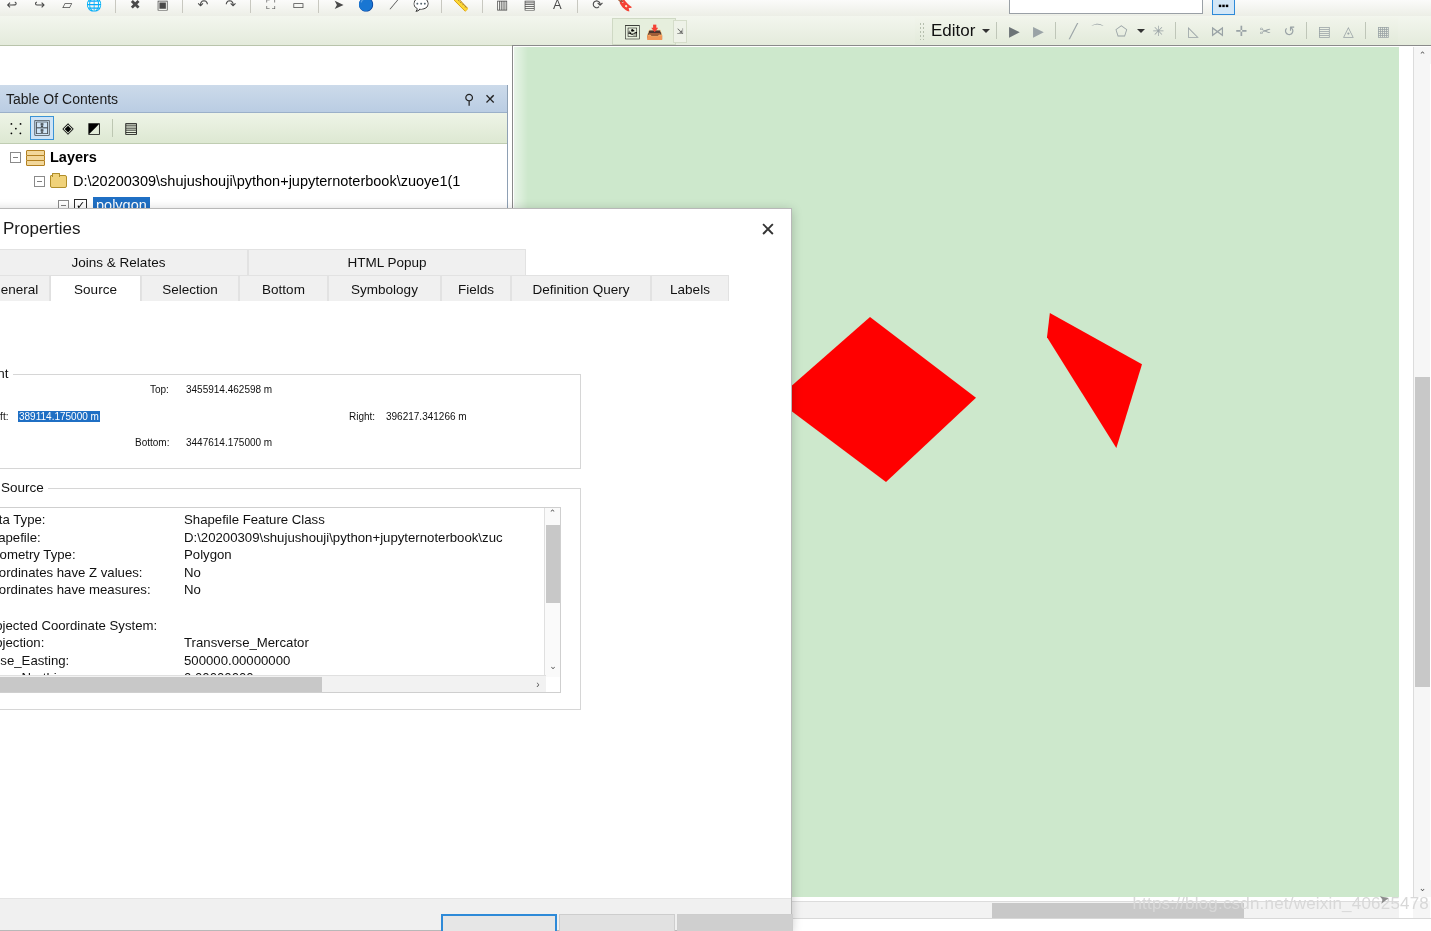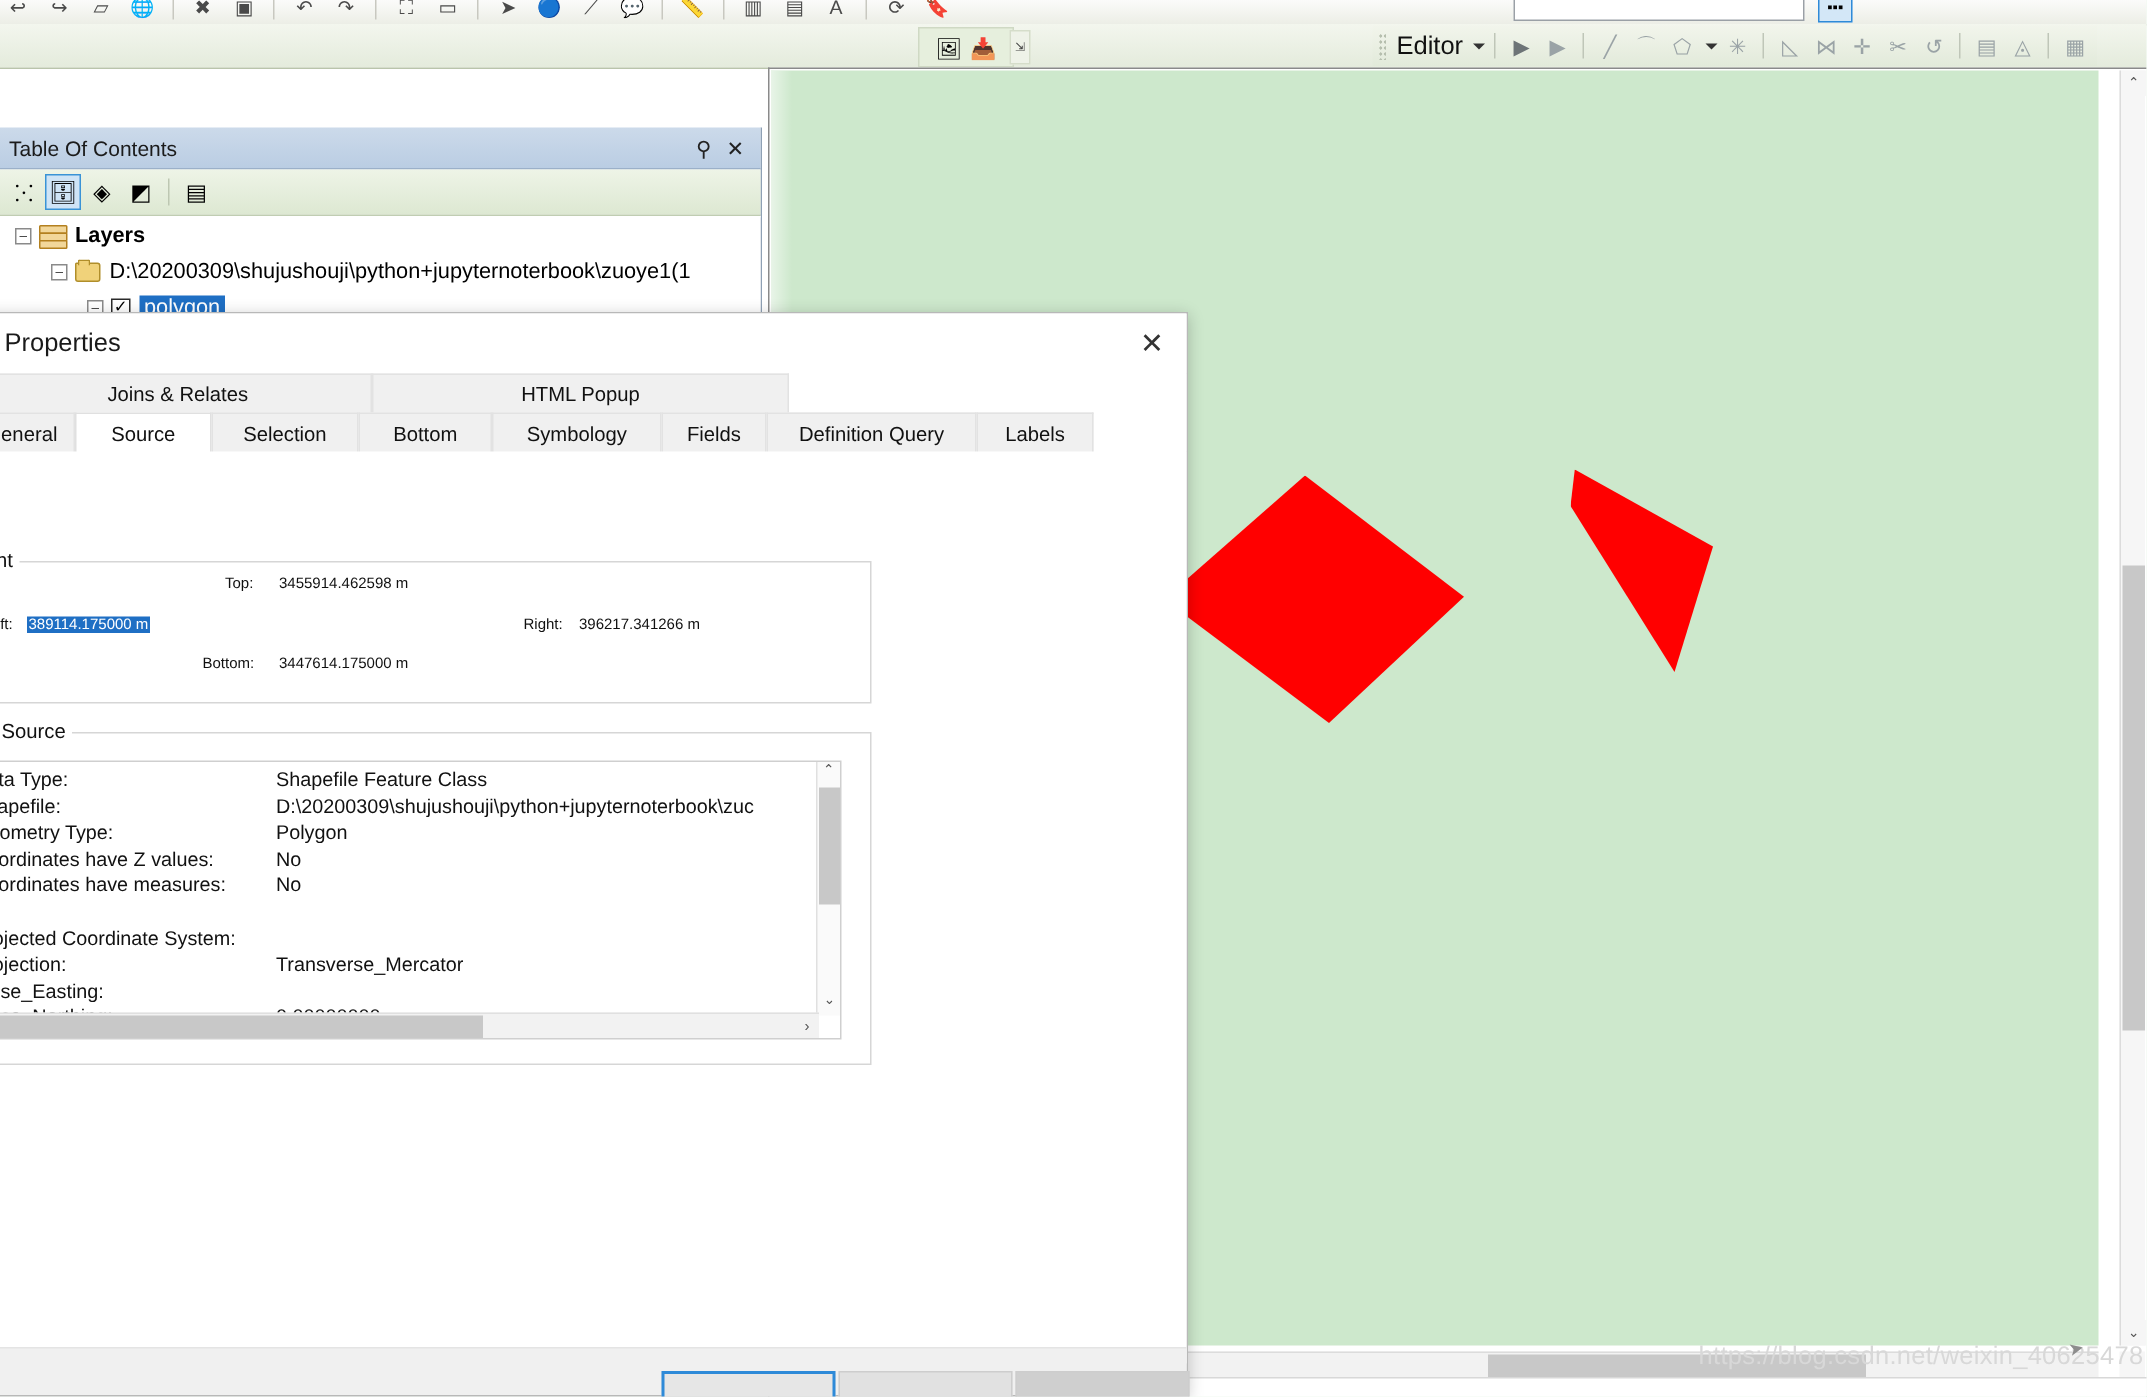--- a/index.html
+++ b/index.html
@@ -471,20 +471,21 @@
           <div class="ds-gap"></div>
           <div class="ds-row">
             <span class="ds-key">Projected Coordinate System:</span>
           </div>
           <div class="ds-row">
             <span class="ds-key">Projection:</span>
             <span class="ds-val">Transverse_Mercator</span>
           </div>
           <div class="ds-row">
             <span class="ds-key">False_Easting:</span>
+            <span class="ds-val">500000.00000000</span>
           </div>
           <div class="ds-row">
             <span class="ds-key">False_Northing:</span>
             <span class="ds-val">0.00000000</span>
           </div>
         </div>
 
         <div class="ds-vscroll">
           <div style="height:16px;text-align:center;font-size:9px;color:#555;">⌃</div>
           <div class="ds-vthumb"></div>

